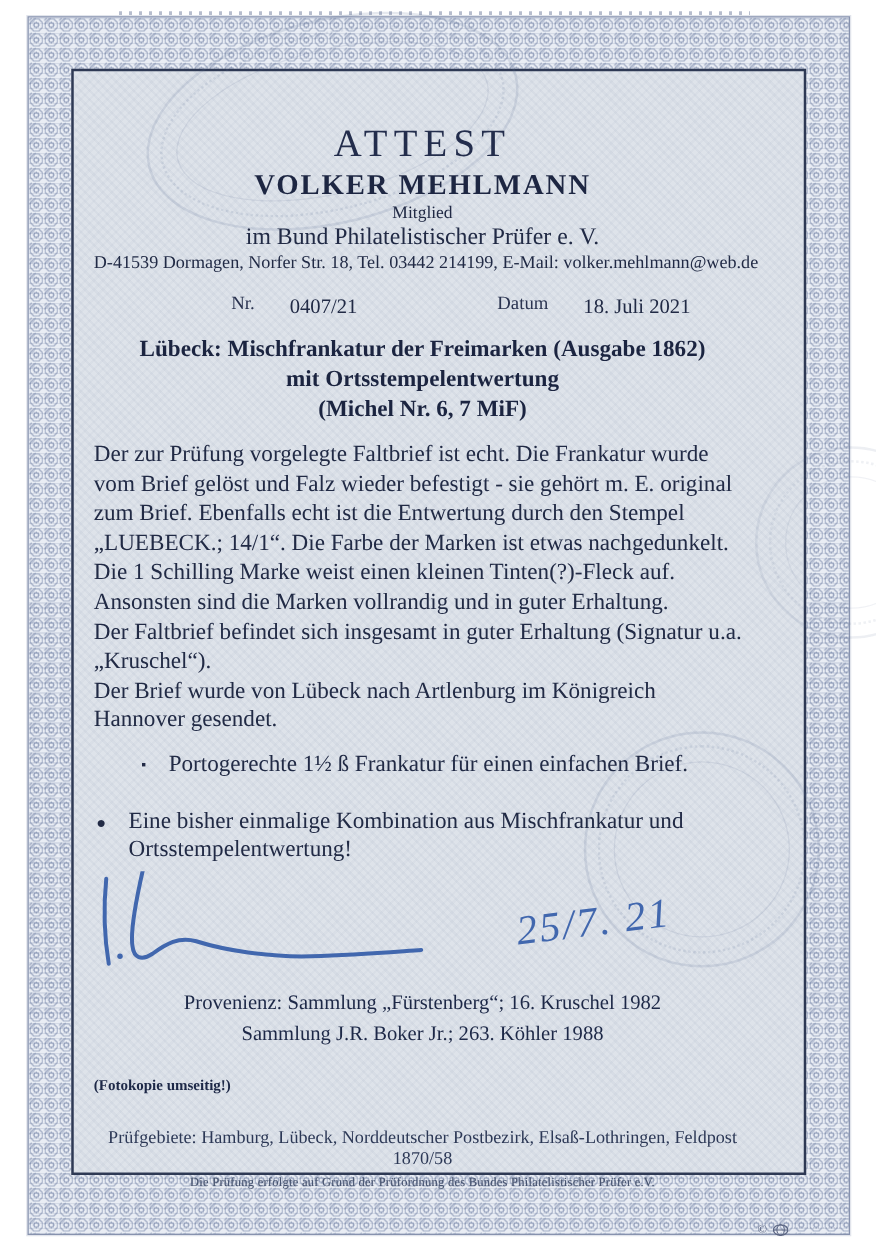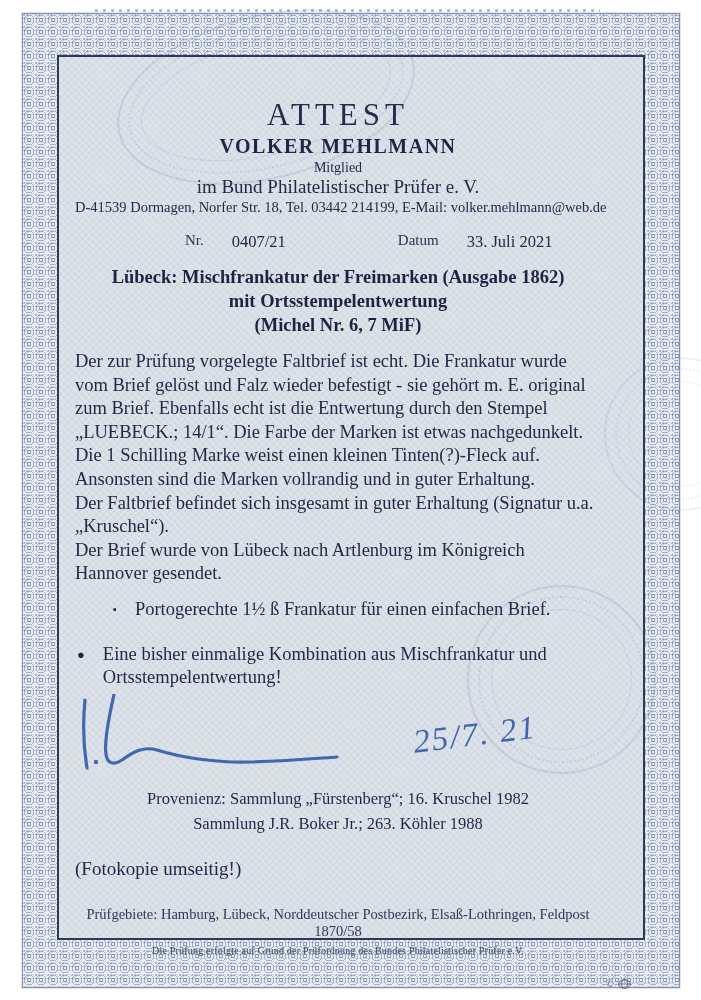--- a/index.html
+++ b/index.html
@@ -36,21 +36,21 @@
   
   .seal{position:absolute;z-index:1;border-radius:50%;border:2px solid rgba(95,112,150,.16);}
   .seal::before{content:"";position:absolute;inset:9px;border-radius:50%;border:2px dotted rgba(95,112,150,.14);}
   .seal::after{content:"";position:absolute;inset:22px;border-radius:50%;border:1px solid rgba(95,112,150,.13);}
   .seal.s1{left:55px;top:-42px;width:300px;height:160px;border-radius:50%;transform:rotate(-14deg);}
   .seal.s2{left:408px;top:528px;width:185px;height:185px;}
   .seal.s3{left:545px;top:300px;width:150px;height:150px;opacity:.7;}
 
   
   .h-attest{margin-top:40px;text-align:center;font-size:31px;letter-spacing:5px;color:#232d4c;font-weight:400;}
-  .h-name{text-align:center;font-size:20px;font-weight:bold;letter-spacing:1.5px;margin-top:2px;color:#1d2642;}
+  .h-name{text-align:center;font-size:23px;font-weight:bold;letter-spacing:1.5px;margin-top:2px;color:#1d2642;}
   .h-member{text-align:center;font-size:14px;margin-top:2px;}
   .h-assoc{text-align:center;font-size:19px;}
   .h-addr{text-align:center;font-size:14.5px;margin-top:1px;white-space:nowrap;}
   
   .nr-row{display:flex;margin-top:16px;font-size:15px;padding-left:110px;align-items:flex-start;}
   .nr-row .lbl{color:#2a3350;}
   .nr-row .val{font-size:16.5px;margin-left:28px;}
   .nr-row .dt-lbl{margin-left:112px;}
   
   .subject{margin-top:13px;text-align:center;font-weight:bold;font-size:18.5px;line-height:24px;color:#1b2440;}
@@ -61,21 +61,21 @@
   .bullet.b1{margin-top:12px;padding-left:38px;}
   .bullet.b2{margin-top:21px;padding-left:2px;}
   .bullet .mark{flex:0 0 auto;margin-right:18px;}
   .bullet.b1 .mark{font-size:11px;line-height:23px;}
   .bullet.b2 .mark{font-size:13px;line-height:23px;}
   
   .sigrow{position:relative;height:90px;margin-top:4px;}
   .sigrow svg{position:absolute;left:-6px;top:0;}
   
   .prov{text-align:center;font-weight:normal;font-size:16.5px;line-height:25px;color:#1d2847;margin-top:2px;}
-  .fotokopie{margin-top:22px;font-weight:normal;font-size:19px;color:#1d2847;}
+  .fotokopie{margin-top:22px;font-weight:bold;font-size:12px;color:#1d2847;}
   .foot1{margin-top:26px;text-align:center;font-size:14.5px;color:#2c3856;}
   .foot2{margin-top:5px;text-align:center;font-size:10px;color:#46536f;text-shadow:0 0 1px rgba(70,83,111,.45);letter-spacing:.2px;}
   
   .printmark{position:absolute;left:606px;top:978px;display:flex;align-items:center;gap:4px;color:#5a6480;}
   .printmark .cc{font-size:10px;}
   .printmark .micro{font-size:5px;letter-spacing:.5px;opacity:.8;}
 </style>
 </head>
 <body>
 
@@ -91,21 +91,21 @@
     <div class="h-attest">ATTEST</div>
     <div class="h-name">VOLKER MEHLMANN</div>
     <div class="h-member">Mitglied</div>
     <div class="h-assoc">im Bund Philatelistischer Prüfer e. V.</div>
     <div class="h-addr">D-41539 Dormagen, Norfer Str. 18, Tel. 03442 214199, E-Mail: volker.mehlmann@web.de</div>
 
     <div class="nr-row">
       <span class="lbl">Nr.</span>
       <span class="val">0407/21</span>
       <span class="lbl dt-lbl">Datum</span>
-      <span class="val">33. Juli 2021</span>
+      <span class="val">18. Juli 2021</span>
     </div>
 
     <div class="subject">
       <div>Lübeck: Mischfrankatur der Freimarken (Ausgabe 1862)</div>
       <div>mit Ortsstempelentwertung</div>
       <div>(Michel Nr. 6, 7 MiF)</div>
     </div>
 
     <div class="bodytxt">
       <p>Der zur Prüfung vorgelegte Faltbrief ist echt. Die Frankatur wurde vom Brief gelöst und Falz wieder befestigt - sie gehört m. E. original zum Brief. Ebenfalls echt ist die Entwertung durch den Stempel „LUEBECK.; 14/1“. Die Farbe der Marken ist etwas nachgedunkelt. Die 1 Schilling Marke weist einen kleinen Tinten(?)-Fleck auf. Ansonsten sind die Marken vollrandig und in guter Erhaltung.</p>

